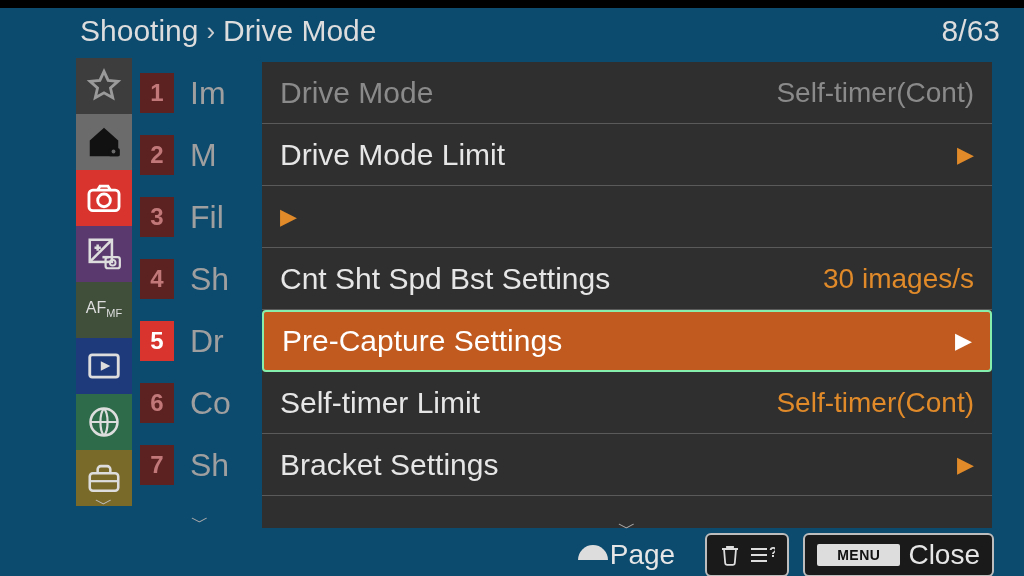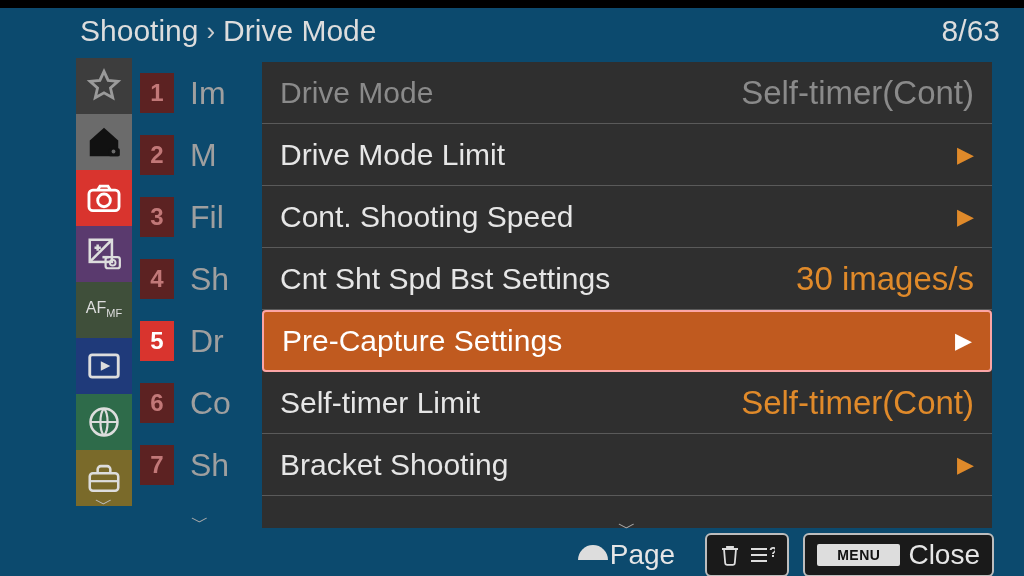--- a/index.html
+++ b/index.html
@@ -23,23 +23,23 @@
   .ttext { white-space: nowrap; }
   .tabcol .tchev { position:absolute; left:0; bottom:-6px; width:120px; text-align:center; color:#aaa; font-size:18px; }
   
   .panel { position: absolute; top: 54px; left: 262px; right: 32px; bottom: 56px; background: #2f2f2f; }
   .prow { height: 62px; display: flex; align-items: center; justify-content: space-between; padding: 0 18px; border-bottom: 1px solid #5a5a5a; font-size: 30px; cursor: default; }
   .prow:last-child { border-bottom: none; }
   .prow.disabled { color: #8a8a8a; }
   .prow.disabled .val { color: #8a8a8a; }
   .prow .lbl { color: #e6e6e6; }
   .prow .rside { display: flex; align-items: center; gap: 12px; }
-  .prow .val { color: #e08a2a; font-size: 33px; }
+  .prow .val { color: #e08a2a; font-size: 28px; }
   .prow .arrow { color: #e08a2a; font-size: 22px; }
-  .prow.sel { background: #c05a1f; border: 2px solid #fca5a5; border-radius: 4px; height: 62px; }
+  .prow.sel { background: #c05a1f; border: 2px solid #86efac; border-radius: 4px; height: 62px; }
   .prow.sel .lbl { color: #fff; }
   .prow.sel .arrow { color: #fff; }
   
   .bottombar { position: absolute; bottom: 4px; left: 0; right: 0; height: 50px; display: flex; justify-content: flex-end; align-items: center; gap: 14px; padding-right: 30px; color: #e6e6e6; font-size: 28px; }
   .pagectl { display: flex; align-items: center; gap: 0; margin-right: 16px; }
   .btn { border: 2px solid #bdbdbd; border-radius: 6px; height: 44px; padding: 0 12px; display: flex; align-items: center; gap: 8px; background: #1a1a1a; cursor: pointer; }
   .btn .micon { display: inline-flex; align-items: center; justify-content: center; }
   .menubox { background: #ddd; color: #111; font-size: 14px; font-weight: bold; padding: 3px 20px; border-radius: 2px; letter-spacing: 0.5px; }
   .panel .pchev { position:absolute; left:50%; bottom:-12px; transform:translateX(-50%); color:#aaa; font-size:18px; }
 </style>
@@ -153,21 +153,20 @@
           <span class="val">Self-timer(Cont)</span>
         </span>
   </div>
   <div class="prow">
     <span class="lbl">Drive Mode Limit</span>
     <span class="rside">
           <span class="arrow">▶</span>
         </span>
   </div>
   <div class="prow">
-    <span class="lbl">Cont. Shooting Speed</span>
     <span class="rside">
           <span class="arrow">▶</span>
         </span>
   </div>
   <div class="prow">
     <span class="lbl">Cnt Sht Spd Bst Settings</span>
     <span class="rside">
           <span class="val">30 images/s</span>
         </span>
   </div>
@@ -177,21 +176,21 @@
           <span class="arrow">▶</span>
         </span>
   </div>
   <div class="prow">
     <span class="lbl">Self-timer Limit</span>
     <span class="rside">
           <span class="val">Self-timer(Cont)</span>
         </span>
   </div>
   <div class="prow">
-    <span class="lbl">Bracket Shooting</span>
+    <span class="lbl">Bracket Settings</span>
     <span class="rside">
           <span class="arrow">▶</span>
         </span>
   </div>
   <span class="pchev">﹀</span>
 </div>
 
 <div class="bottombar">
   <div class="pagectl">
     <svg width="34" height="22" viewBox="0 0 34 22">

